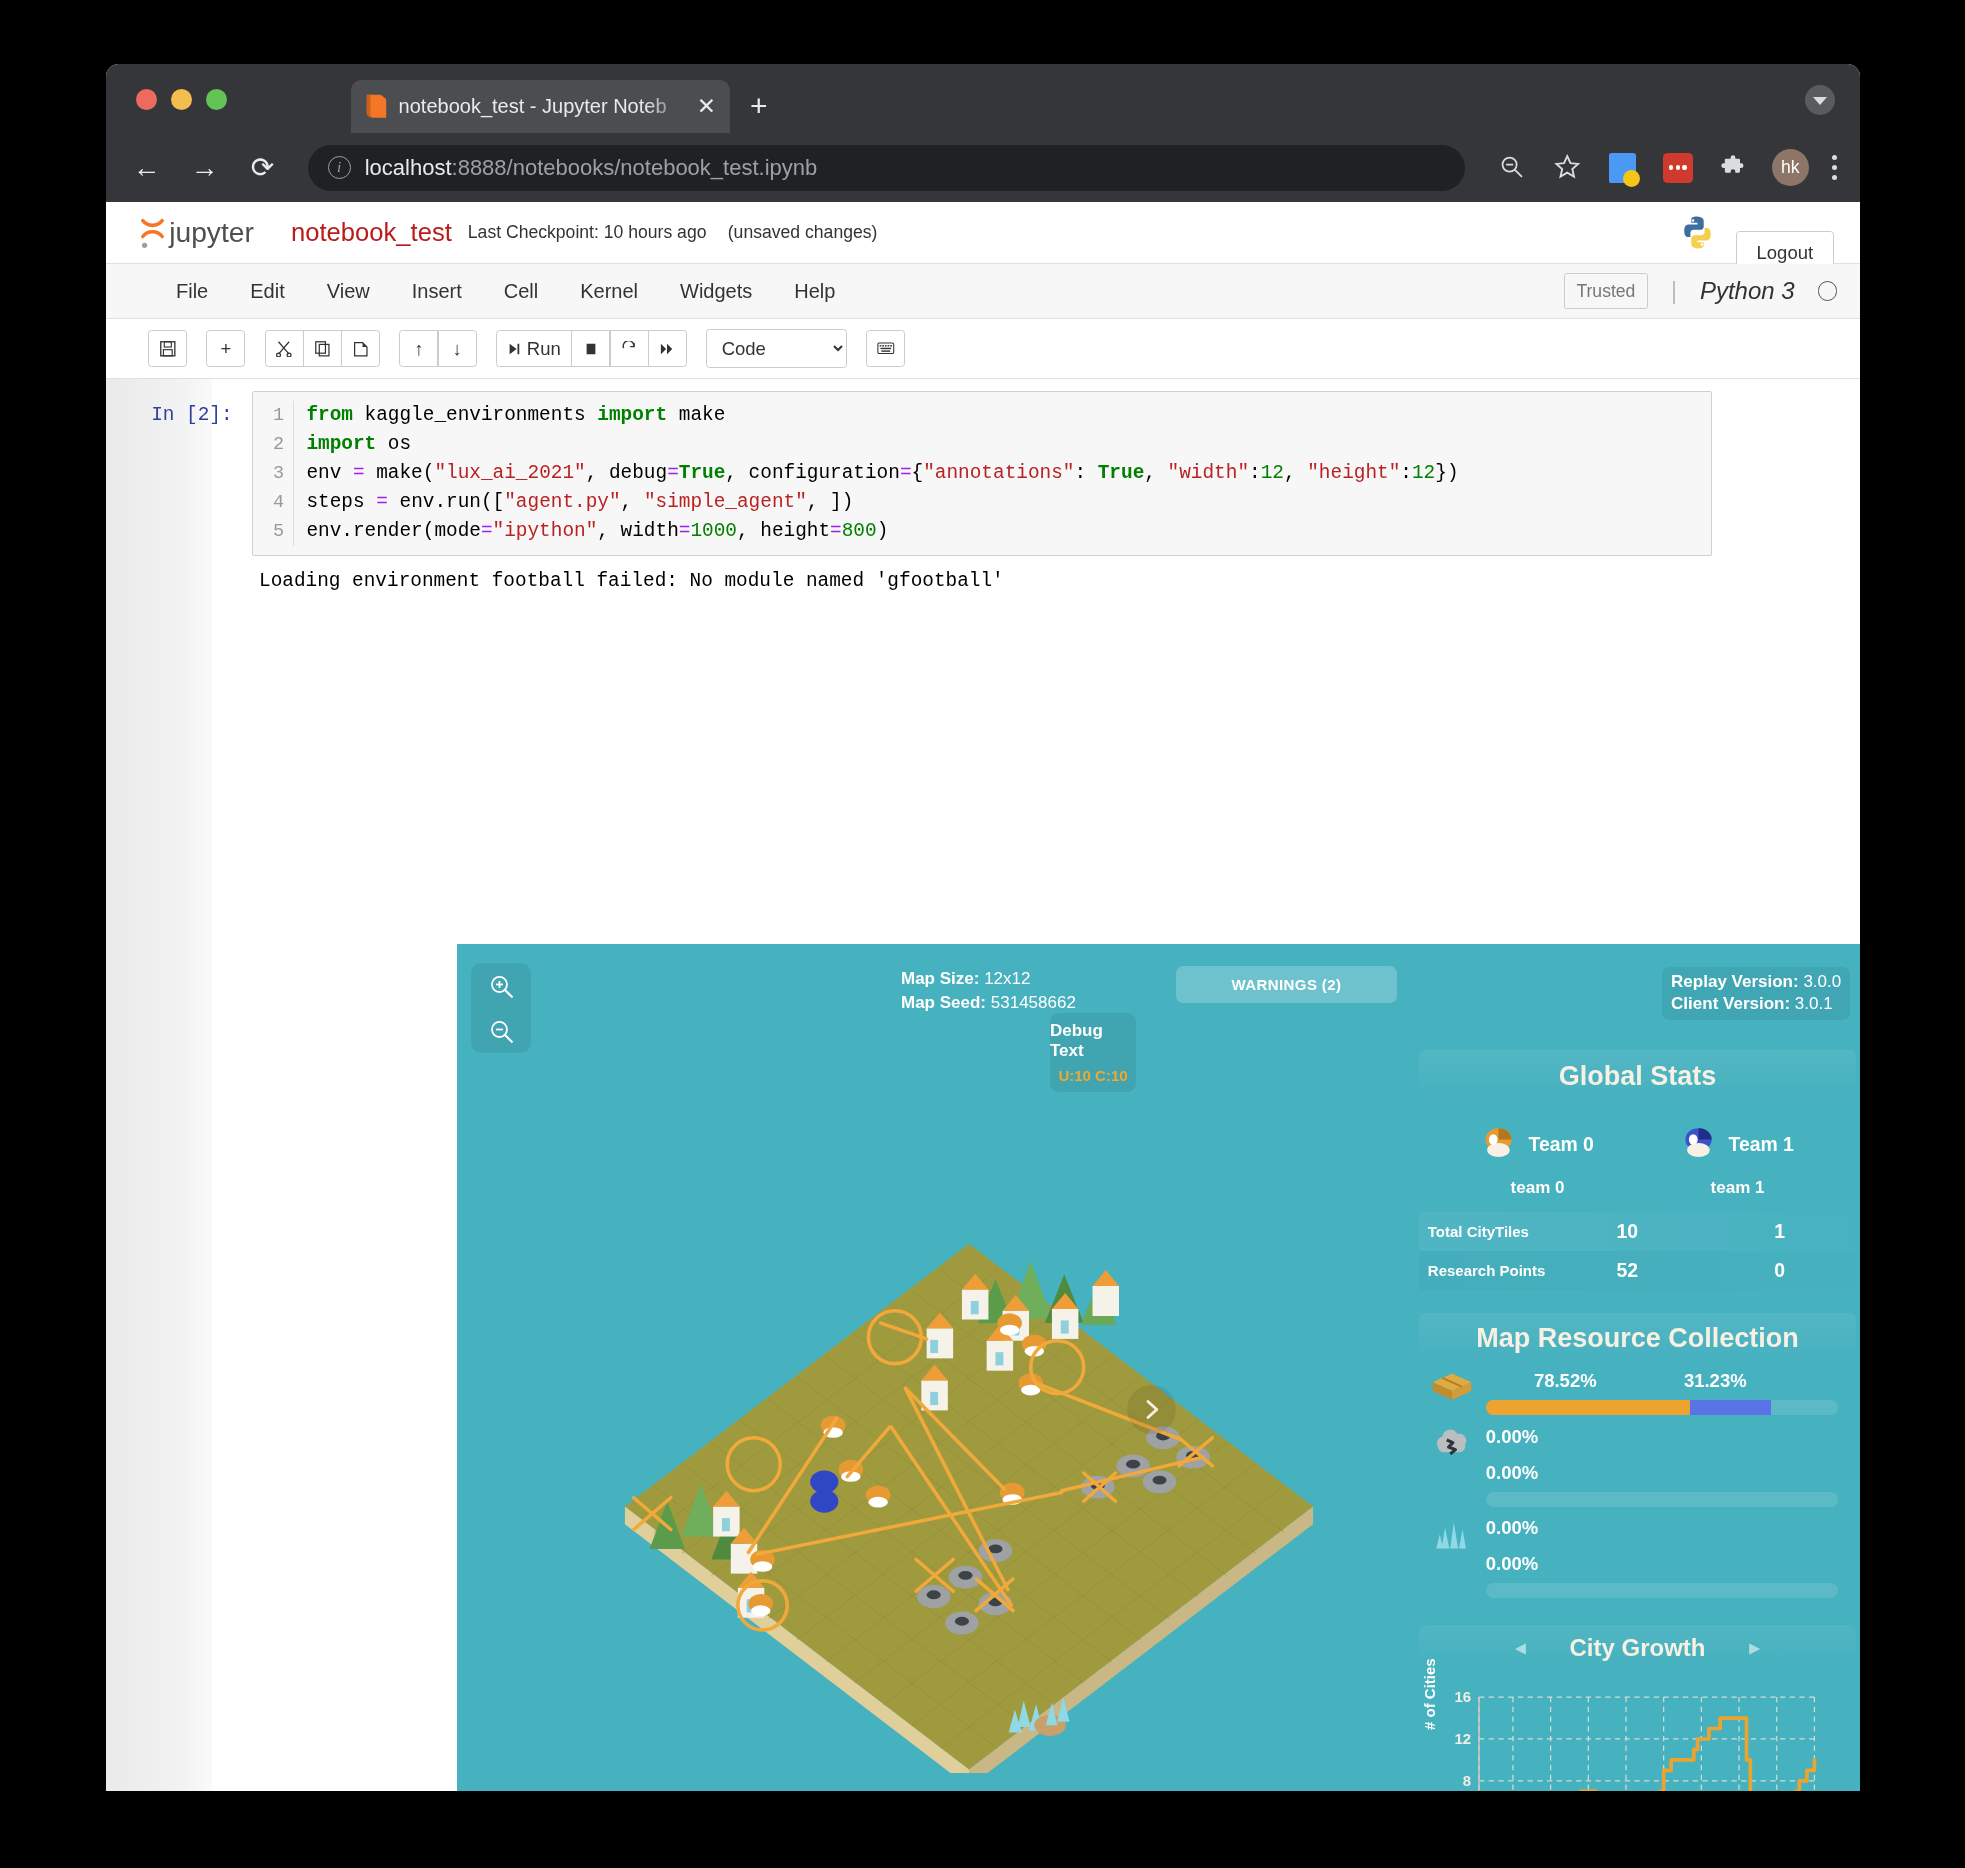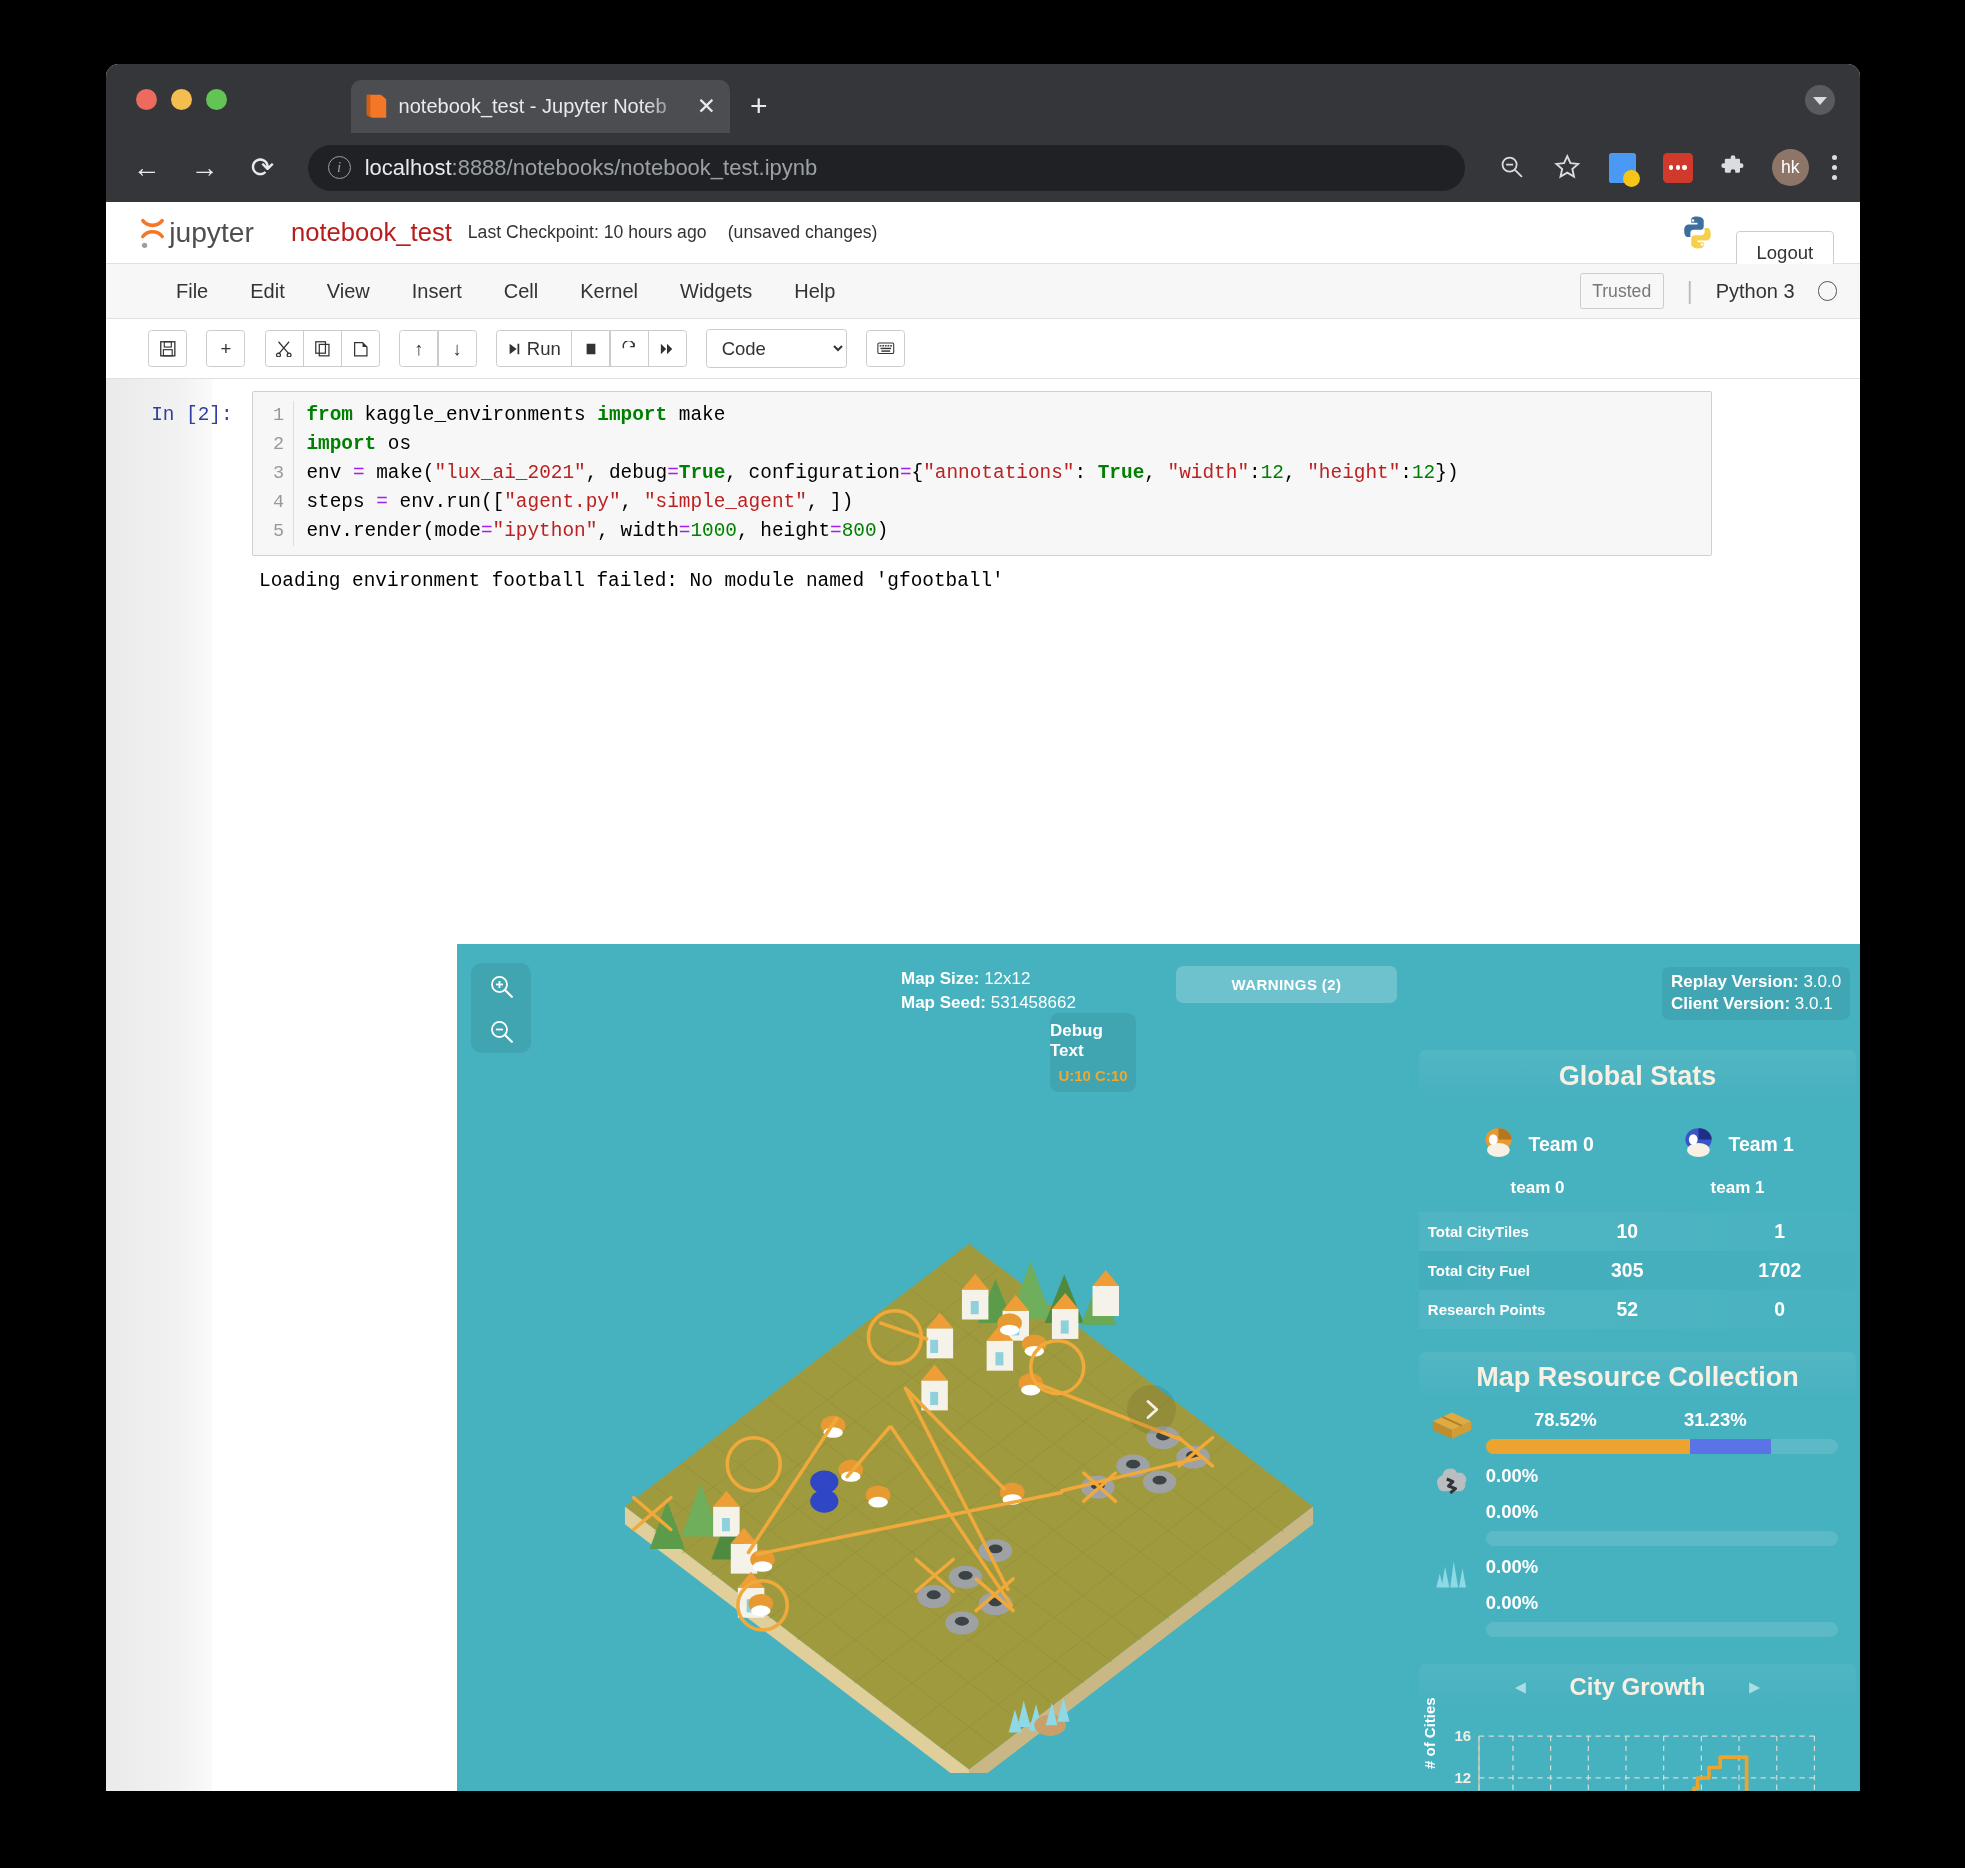--- a/index.html
+++ b/index.html
@@ -117,21 +117,21 @@
   .menu-item { font-size:20px; color:#333; padding:0 21px; cursor:pointer; }
   .menubar-right {
     position:absolute; right:23px; top:0; bottom:0;
     display:flex; align-items:center; gap:23px;
   }
   .trusted {
     border:0.9px solid #ccc; background:#f7f7f7; font-size:17.6px; color:#777;
     padding:6.2px 11.5px; border-radius:2.6px;
   }
   .kernel-sep { color:#bbb; font-size:23px; }
-  .kernel-name { font-size:20px; color:#333; }
+  .kernel-name { font-size:24px; color:#333;font-style:italic; }
   .kernel-idle { width:19.4px;height:19.4px;border:1.8px solid #555; border-radius:50%; }
 
   .toolbar {
     height:60px; border-bottom:0.9px solid #e0e0e0; background:#fff;
     display:flex; align-items:center; padding-left:42px; gap:0;
   }
   .tb-group { display:flex; margin-right:19.4px; }
   .tb-btn {
     min-width:39px; height:37px; border:0.9px solid #ccc; background:#fff;
     display:flex; align-items:center; justify-content:center;
@@ -753,25 +753,20 @@
               </div>
               <span class="team-sub">team 1</span>
             </div>
           </div>
 
           <div class="stat-rows">
             <div class="stat-row">
               <span class="stat-name">Total CityTiles</span>
               <span class="stat-v">10</span>
               <span class="stat-v">1</span>
-            </div>
-            <div class="stat-row">
-              <span class="stat-name">Total City Fuel</span>
-              <span class="stat-v">305</span>
-              <span class="stat-v">1702</span>
             </div>
             <div class="stat-row">
               <span class="stat-name">Research Points</span>
               <span class="stat-v">52</span>
               <span class="stat-v">0</span>
             </div>
           </div>
 
           <div class="resource-block">
             <div class="panel-title">Map Resource Collection</div>

